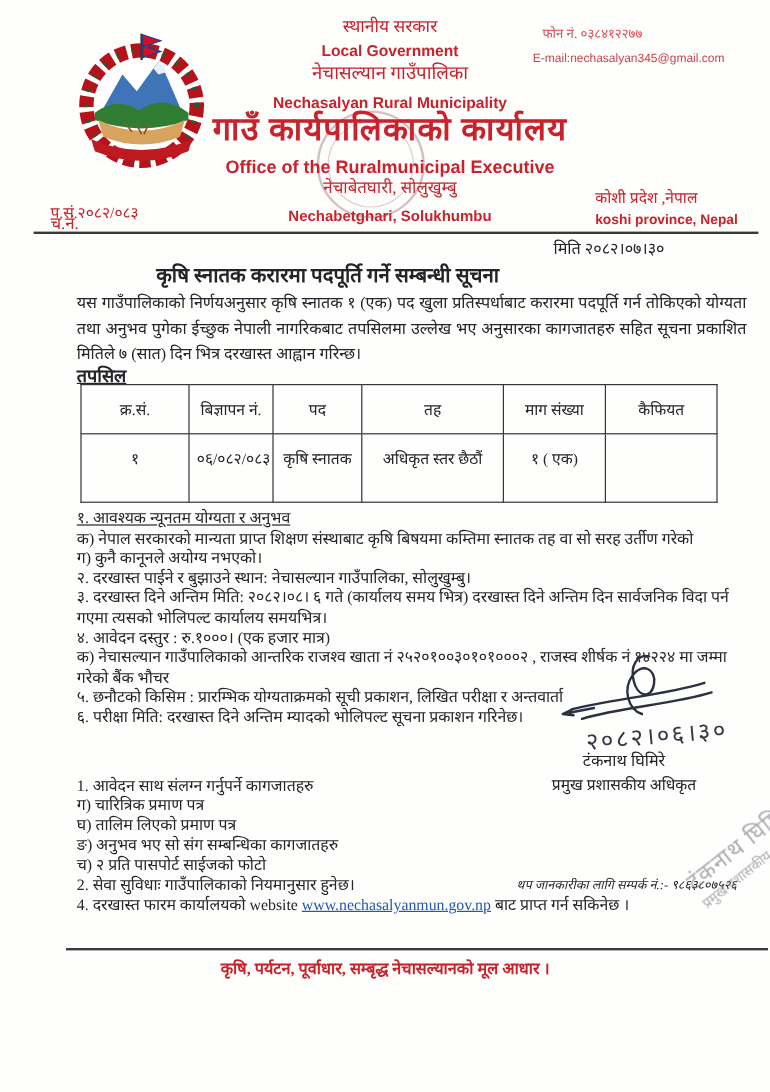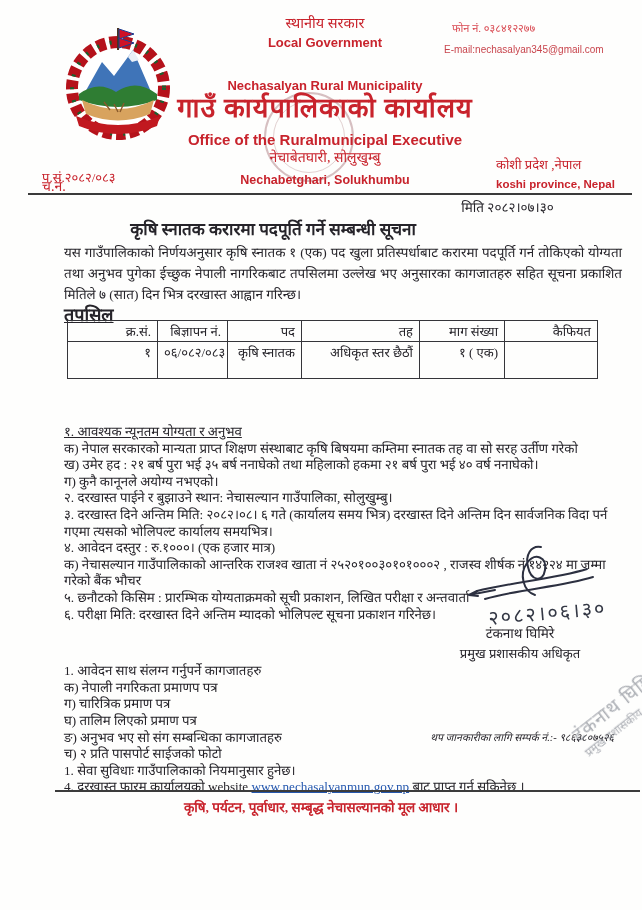--- a/index.html
+++ b/index.html
@@ -25,23 +25,23 @@
   .chno{left:42px;top:176px;font-size:14px;}
   .prov-np{left:496px;top:155px;font-size:13px;}
   .prov-en{left:496px;top:178px;font-size:11.5px;}
   .toprule{left:28px;top:193px;width:604px;border-top:2px solid #3a3a3a;height:0;}
   .ghost-stamp{left:264px;top:92px;width:86px;height:86px;border:2px solid rgba(150,90,95,.38);border-radius:50%;filter:blur(.5px);}
   .ghost-stamp::before{content:"";position:absolute;left:7px;top:7px;right:7px;bottom:7px;border:1px solid rgba(150,90,95,.28);border-radius:50%;}
   
   .date-line{left:420px;top:198px;width:175px;font-size:13.5px;text-align:center;}
   .title{left:0;top:217px;width:546px;font-size:17px;font-weight:bold;}
   .intro{left:64px;top:242px;width:558px;font-size:13.4px;line-height:21px;text-align:justify;}
-  .tapasil{left:64px;top:302px;font-size:18px;font-weight:bold;text-decoration:underline;}
+  .tapasil{left:64px;top:302px;font-size:15px;font-weight:bold;text-decoration:underline;}
   table.vac{position:absolute;left:67px;top:320px;width:530px;border-collapse:collapse;table-layout:fixed;font-size:13px;}
-  table.vac th,table.vac td{border:1.4px solid #35353a;padding:1px 6px;text-align:right;vertical-align:top;font-weight:normal;}
+  table.vac th,table.vac td{border:1.4px solid #35353a;padding:11px 6px;text-align:center;vertical-align:top;font-weight:normal;}
   table.vac th{height:18px;}
   table.vac td{height:34px;}
   .c0{width:90px;}.c1{width:70px;}.c2{width:74px;}.c3{width:118px;}.c4{width:85px;}.c5{width:93px;}
   
   .list{left:64px;top:384px;width:560px;font-size:13.2px;line-height:16.6px;}
   .li{margin:0;}
   .b{font-weight:normal;margin-top:40px;}
   .u{text-decoration:underline;}
   .weblink{color:#2457ae;text-decoration:underline;cursor:pointer;}
   .contact-note{left:300px;top:702px;width:314px;text-align:right;font-style:italic;font-size:10.5px;margin-top:28px;}
@@ -75,20 +75,21 @@
     <path d="M18,88 Q60,106 102,88 L99,98 Q60,114 21,98 Z" fill="#c11920"></path>
     <line x1="60" y1="0" x2="60" y2="22" stroke="#4a3320" stroke-width="2"></line>
     <polygon points="61,1 76,6 61,11" fill="#cf1126" stroke="#1b3e94" stroke-width="1"></polygon>
     <polygon points="61,10 76,15 61,20" fill="#cf1126" stroke="#1b3e94" stroke-width="1"></polygon>
   </svg>
 
   <div class="abs ghost-stamp"></div>
 
   <div class="abs ctr red hline h-np1">स्थानीय सरकार</div>
   <div class="abs ctr red en h-en1">Local Government</div>
+  <div class="abs ctr red hline h-np2">नेचासल्यान गाउँपालिका</div>
   <div class="abs ctr red en h-en2">Nechasalyan Rural Municipality</div>
   <div class="abs ctr red hline h-np3">गाउँ कार्यपालिकाको कार्यालय</div>
   <div class="abs ctr red en h-en3">Office of the Ruralmunicipal Executive</div>
   <div class="abs ctr red hline h-np4">नेचाबेतघारी, सोलुखुम्बु</div>
   <div class="abs ctr red en h-en4">Nechabetghari, Solukhumbu</div>
 
   <div class="abs phone">फोन नं. ०३८४१२२७७</div>
   <div class="abs email">E-mail:nechasalyan345@gmail.com</div>
 
   <div class="abs red refno">प.सं.२०८२/०८३</div>
@@ -128,35 +129,33 @@
       <td>अधिकृत स्तर छैठौं</td>
       <td>१ ( एक)</td>
       <td></td>
     </tr>
   </tbody>
     </table>
 
   <div class="abs list">
     <div class="li b u">१. आवश्यक न्यूनतम योग्यता र अनुभव</div>
     <div class="li">क) नेपाल सरकारको मान्यता प्राप्त शिक्षण संस्थाबाट कृषि बिषयमा कम्तिमा स्नातक तह वा सो सरह उर्तीण गरेको</div>
-    <div class="li">ख) उमेर हद : २१ बर्ष पुरा भई ३५ बर्ष ननाघेको तथा महिलाको हकमा २१ बर्ष पुरा भई ४० वर्ष ननाघेको।</div>
     <div class="li">ग) कुनै कानूनले अयोग्य नभएको।</div>
     <div class="li">२. दरखास्त पाईने र बुझाउने स्थान: नेचासल्यान गाउँपालिका, सोलुखुम्बु।</div>
     <div class="li">३. दरखास्त दिने अन्तिम मिति: २०८२।०८। ६ गते (कार्यालय समय भित्र) दरखास्त दिने अन्तिम दिन सार्वजनिक विदा पर्न गएमा त्यसको भोलिपल्ट कार्यालय समयभित्र।</div>
     <div class="li">४. आवेदन दस्तुर : रु.१०००। (एक हजार मात्र)</div>
     <div class="li">क)  नेचासल्यान गाउँपालिकाको आन्तरिक राजश्व खाता नं २५२०१००३०१०१०००२ , राजस्व शीर्षक नं १४२२४ मा जम्मा गरेको बैंक भौचर</div>
     <div class="li">५. छनौटको किसिम : प्रारम्भिक योग्यताक्रमको सूची प्रकाशन, लिखित परीक्षा र अन्तवार्ता</div>
     <div class="li">६. परीक्षा मिति: दरखास्त दिने अन्तिम म्यादको भोलिपल्ट सूचना प्रकाशन गरिनेछ।</div>
     <div class="li b">1. आवेदन साथ संलग्न गर्नुपर्ने  कागजातहरु</div>
-    <div class="li">क) नेपाली नगरिकता प्रमाणप पत्र</div>
     <div class="li">ग) चारित्रिक प्रमाण पत्र</div>
     <div class="li">घ) तालिम लिएको प्रमाण पत्र</div>
     <div class="li">ङ) अनुभव भए सो संग सम्बन्धिका कागजातहरु</div>
     <div class="li">च) २ प्रति पासपोर्ट साईजको फोटो</div>
-    <div class="li">1. सेवा सुविधाः गाउँपालिकाको नियमानुसार हुनेछ।</div>
+    <div class="li">2. सेवा सुविधाः गाउँपालिकाको नियमानुसार हुनेछ।</div>
     <div class="li"><span>4. दरखास्त फारम कार्यालयको website </span><a class="weblink">www.nechasalyanmun.gov.np</a><span> बाट प्राप्त गर्न सकिनेछ ।</span></div>
   </div>
 
   <div class="abs contact-note">थप जानकारीका लागि सम्पर्क नं.:- ९८६३८०७५२६</div>
 
   <svg class="abs sig-svg" width="150" height="72" viewBox="0 0 150 72">
     <g fill="none" stroke="#2c3040" stroke-width="2" stroke-linecap="round">
       <path d="M86,4 C76,2 70,12 73,24 C76,38 88,40 90,27 C92,14 80,9 72,20 C64,31 68,48 80,52"></path>
       <path d="M22,48 C52,40 100,36 132,26"></path>
       <path d="M30,56 C64,46 106,44 138,34"></path>

